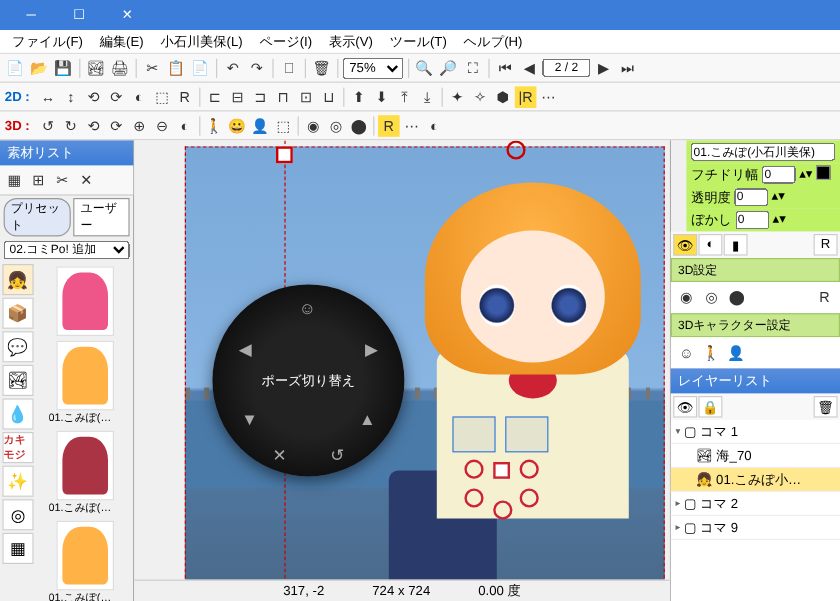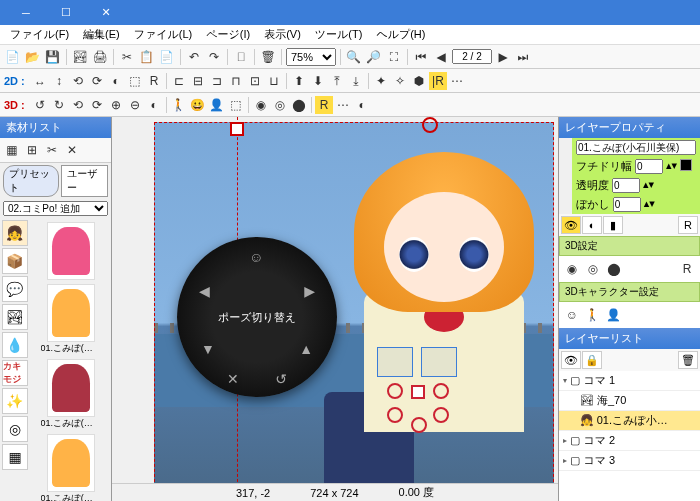--- a/index.html
+++ b/index.html
@@ -79,21 +79,21 @@
   <div class="winbtns">
     <div class="winbtn">─</div>
     <div class="winbtn">☐</div>
     <div class="winbtn close">✕</div>
   </div>
 </div>
 
 <div class="menubar">
   <span class="mi">ファイル(F)</span>
   <span class="mi">編集(E)</span>
-  <span class="mi">ファイル(L)</span>
+  <span class="mi">小石川美保(L)</span>
   <span class="mi">ページ(I)</span>
   <span class="mi">表示(V)</span>
   <span class="mi">ツール(T)</span>
   <span class="mi">ヘルプ(H)</span>
 </div>
 
 <div class="toolbar">
   <div class="tbtn">📄</div>
   <div class="tbtn">📂</div>
   <div class="tbtn">💾</div>
@@ -274,21 +274,20 @@
         <div class="handle" style="left:56px;top:36px"></div>
         <div class="handle sq" style="left:34px;top:38px;border-color:#cc2233"></div>
         <div class="handle" style="left:10px;top:60px"></div>
         <div class="handle" style="left:56px;top:60px"></div>
         <div class="handle" style="left:34px;top:70px"></div>
       </div>
     </div>
   </div>
 
   <div class="right">
-    <div class="panel-header">レイヤープロパティ</div>
     <div class="prop-row">
         <input type="text" value="01.こみぽ(小石川美保)" style="">
       </div>
     <div class="prop-row">
         <span>フチドリ幅</span>
         <input class="num" value="0" style="">
         <span>▴▾</span>
         <div style="width:12px;height:12px;background:#000;border:1px solid #999"></div>
       </div>
     <div class="prop-row">
@@ -346,21 +345,21 @@
           <span>01.こみぽ小…</span>
         </div>
       <div class="layer-item">
           <span class="tri">▸</span>
           <span>▢</span>
           <span>コマ 2</span>
         </div>
       <div class="layer-item">
           <span class="tri">▸</span>
           <span>▢</span>
-          <span>コマ 3</span>
+          <span>コマ 9</span>
         </div>
     </div>
   </div>
 </div>
 
 <div class="statusbar">
   <span>317, -2</span>
   <span>724 x 724</span>
   <span>0.00 度</span>
 </div>

